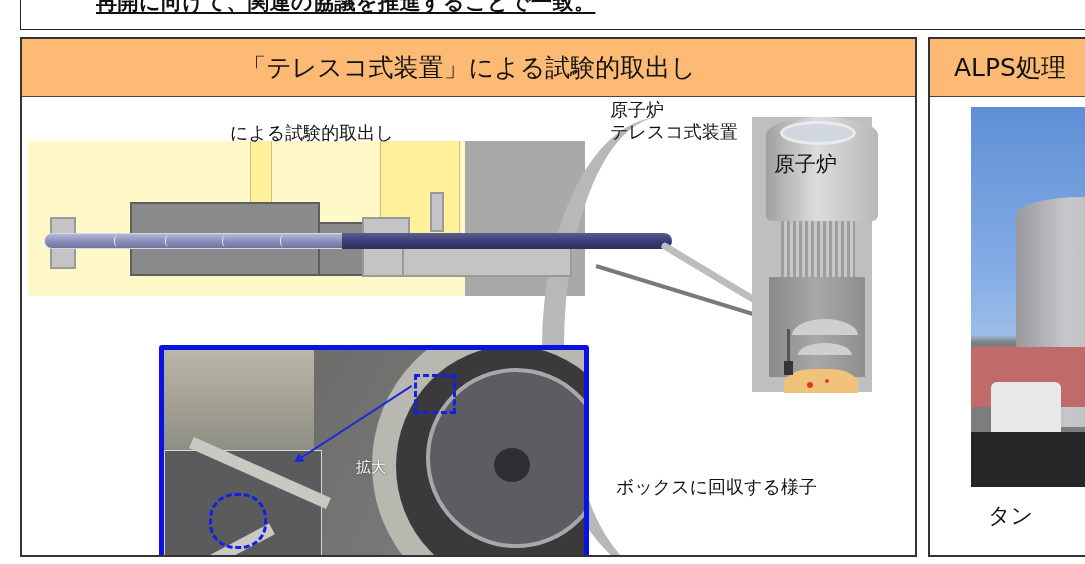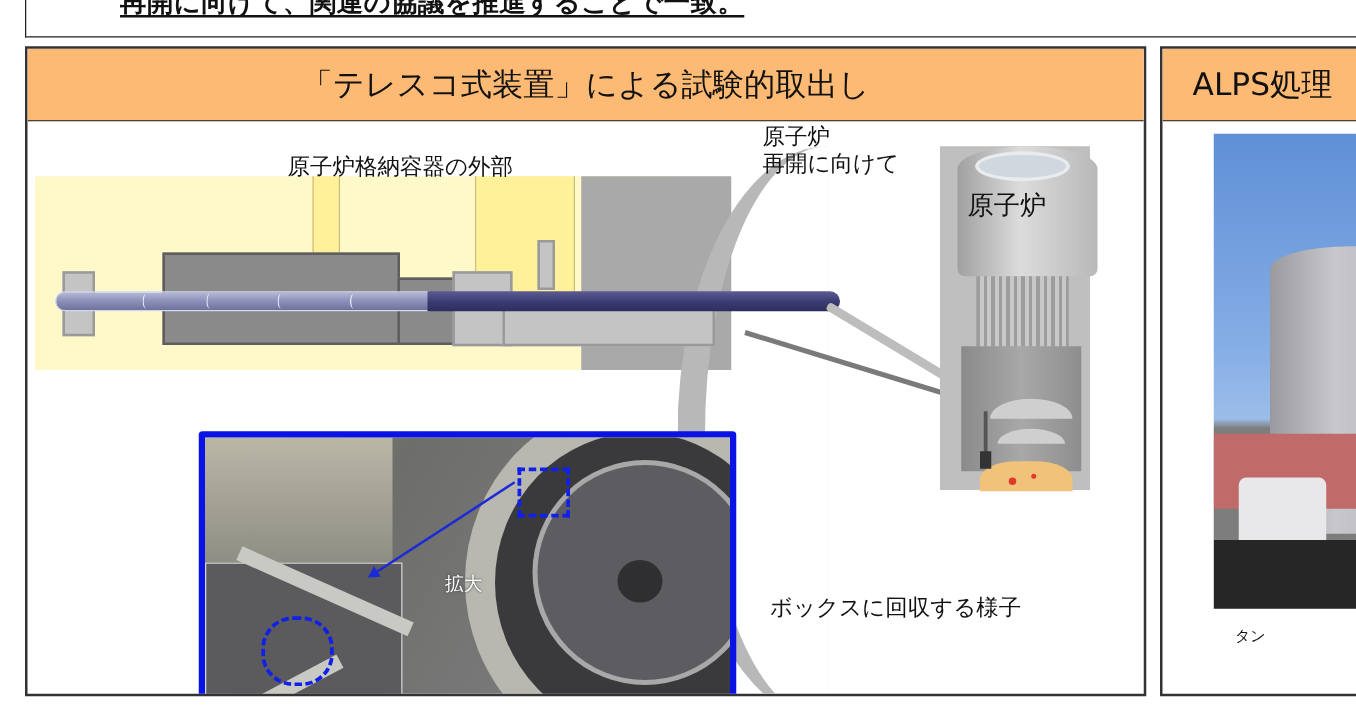--- a/index.html
+++ b/index.html
@@ -97,21 +97,21 @@
   
   .tank-photo {
     position: absolute; left: 41px; top: 68px; width: 140px; height: 380px;
     background: linear-gradient(#5f8fd6 0%, #86aee6 45%, #9bbde8 60%, #7d7d7d 62%);
     overflow: hidden;
   }
   .tank { position: absolute; left: 45px; top: 90px; width: 130px; height: 230px; background: linear-gradient(90deg, #9a9a9e, #c8c8cc 40%, #b0b0b4); border-radius: 50% 50% 0 0 / 8% 8% 0 0; }
   .truck-crane { position: absolute; left: 0; top: 240px; width: 140px; height: 60px; background: #c06a6a; }
   .truck-cab { position: absolute; left: 20px; top: 275px; width: 70px; height: 55px; background: #e8e8ea; border-radius: 6px 6px 0 0; }
   .truck-base { position: absolute; left: 0; top: 325px; width: 140px; height: 55px; background: #262626; }
-  .tank-caption { position: absolute; left: 58px; top: 462px; font-size: 12px; white-space: nowrap; }
+  .tank-caption { position: absolute; left: 58px; top: 462px; font-size: 22px; white-space: nowrap; }
 </style>
 </head>
 <body>
 
 <div class="banner">
   <span class="banner-text">再開に向けて、関連の協議を推進することで一致。</span>
 </div>
 
 <div class="panel panel-left">
   <div class="panel-header">「テレスコ式装置」による試験的取出し</div>
@@ -145,24 +145,24 @@
     <div class="rpv-rods"></div>
     <div class="rpv-lower"></div>
     <div class="rpv-dome"></div>
     <div class="rpv-dome b"></div>
     <div class="debris"></div>
     <div class="debris-dot" style="left:785px;top:285px"></div>
     <div class="debris-dot" style="left:803px;top:282px;width:4px;height:4px"></div>
     <div class="probe"></div>
     <div class="probe-tip"></div>
 
-    <div class="label" style="left:208px;top:24px">原子炉格納容器の外部</div>
+    <div class="label" style="left:208px;top:24px">による試験的取出し</div>
     <div class="label center" style="left:588px;top:2px;width:130px">
       <div>原子炉</div>
-      <div>再開に向けて</div>
+      <div>テレスコ式装置</div>
     </div>
     <div class="label center" style="left:752px;top:54px;width:96px;font-size:21px;line-height:27px">
       <div>原子炉</div>
     </div>
 
     <div class="photo">
       <div class="photo-frame-top"></div>
       <div class="photo-ring"></div>
       <div class="photo-ring-inner"></div>
       <div class="photo-disc"></div>

